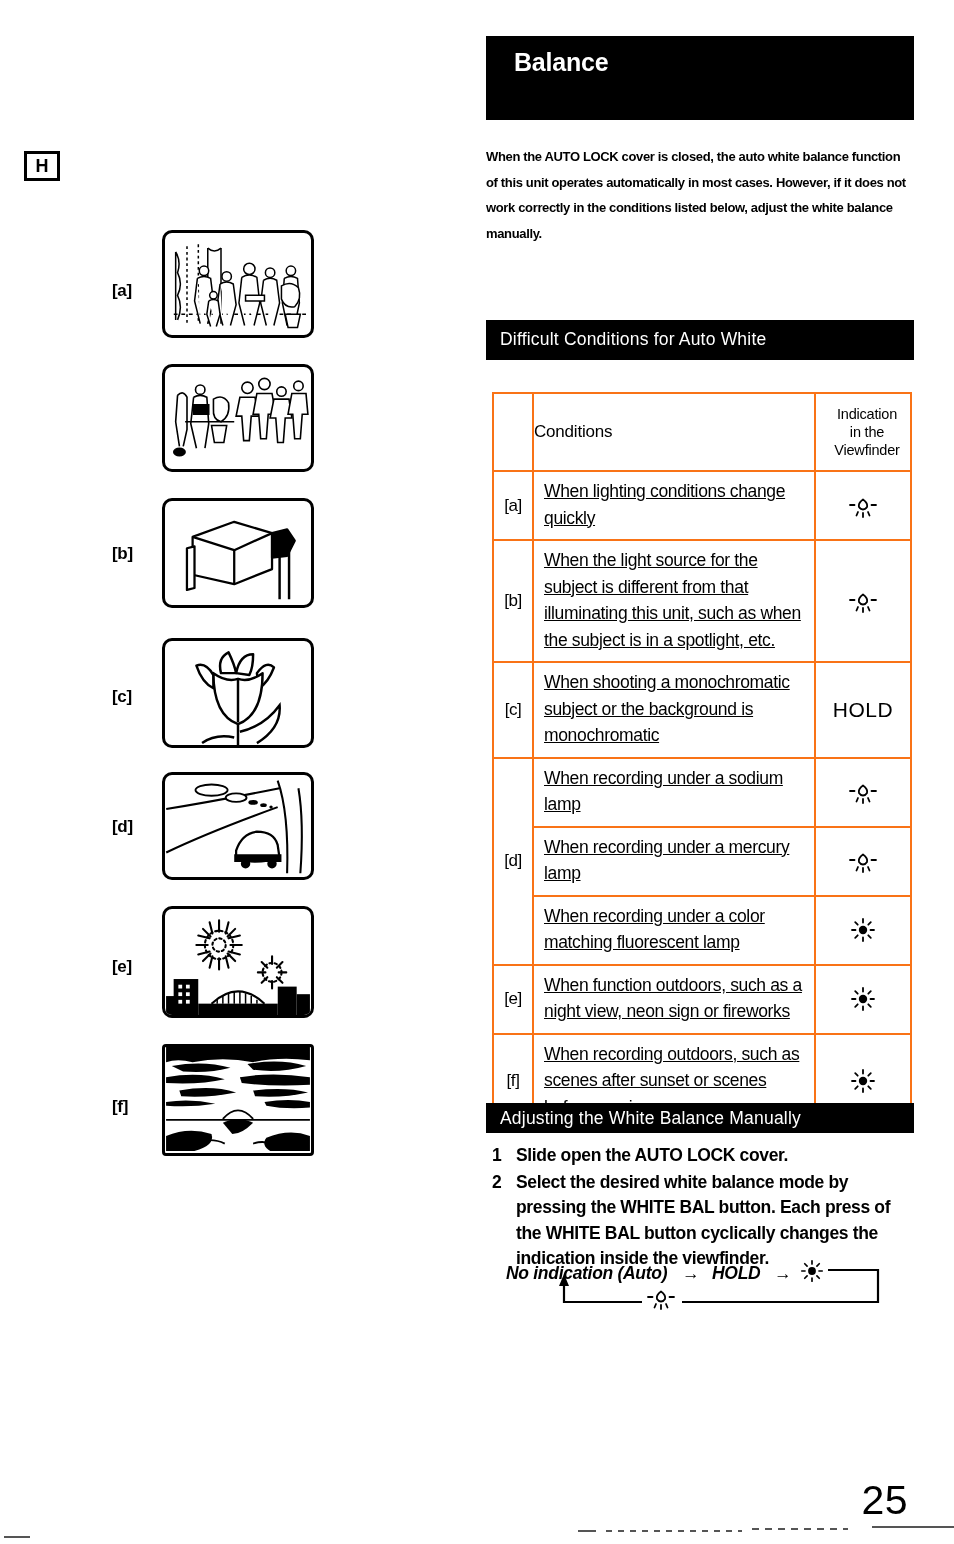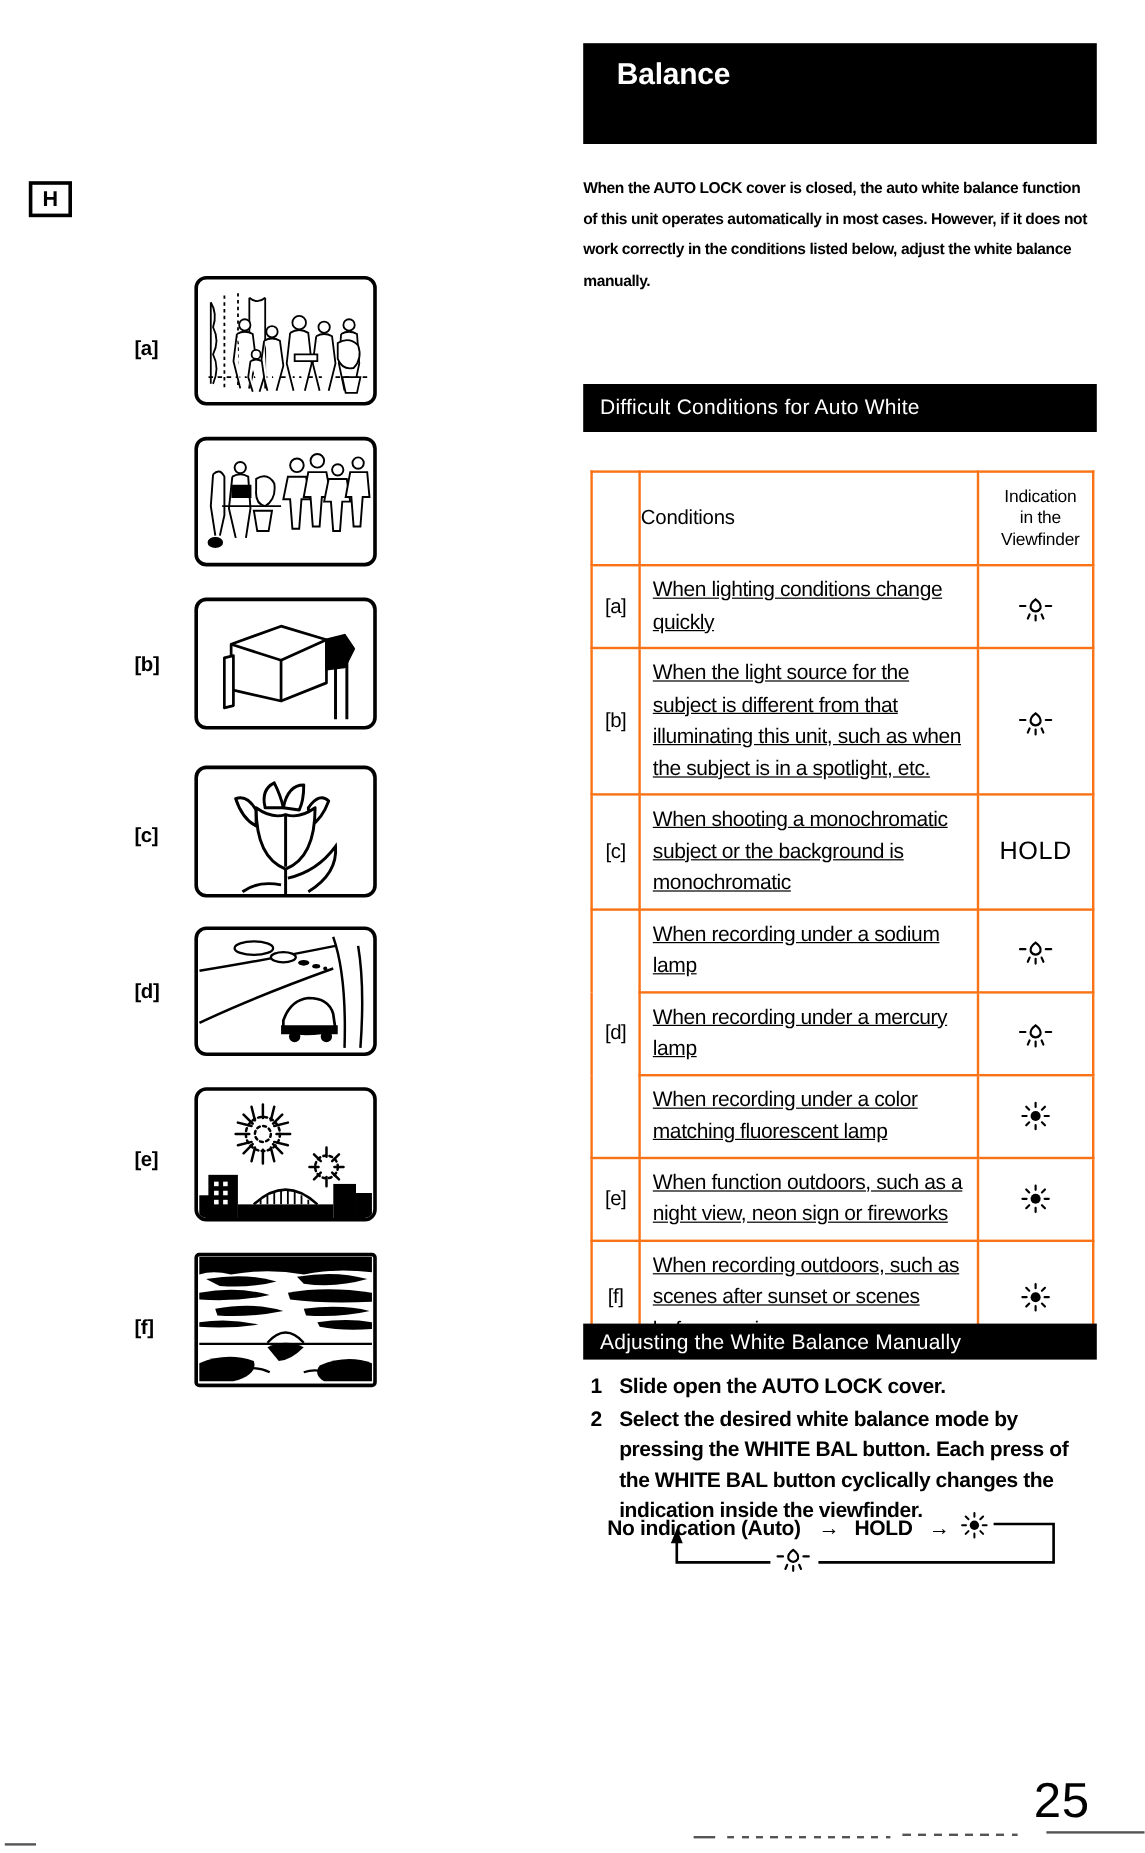--- a/index.html
+++ b/index.html
@@ -209,20 +209,21 @@
     font-weight: bold;
   }
   .step-text { flex: 1; }
 
   #cycle {
     position: absolute;
     left: 20px;
     top: 1262px;
     width: 400px;
     height: 70px;
+    font-style: italic;
   }
   #cycle .cyc-text {
     position: absolute;
     font-size: 17.5px;
     font-weight: bold;
     letter-spacing: -0.3px;
     line-height: 22px;
     white-space: nowrap;
   }
 

